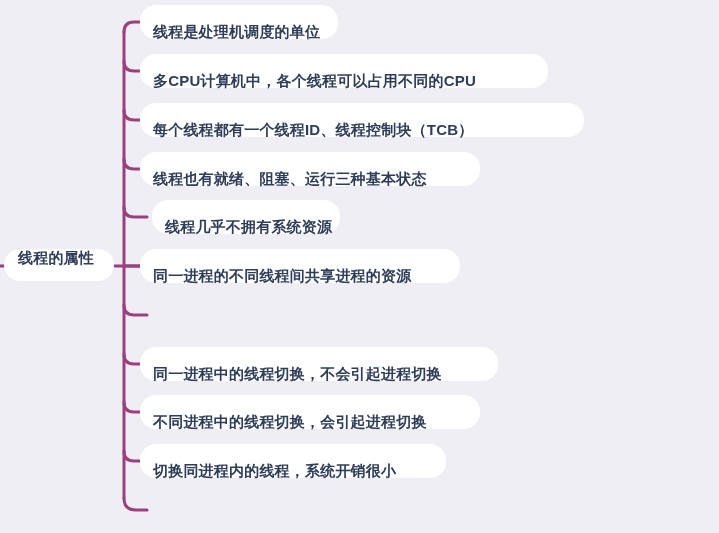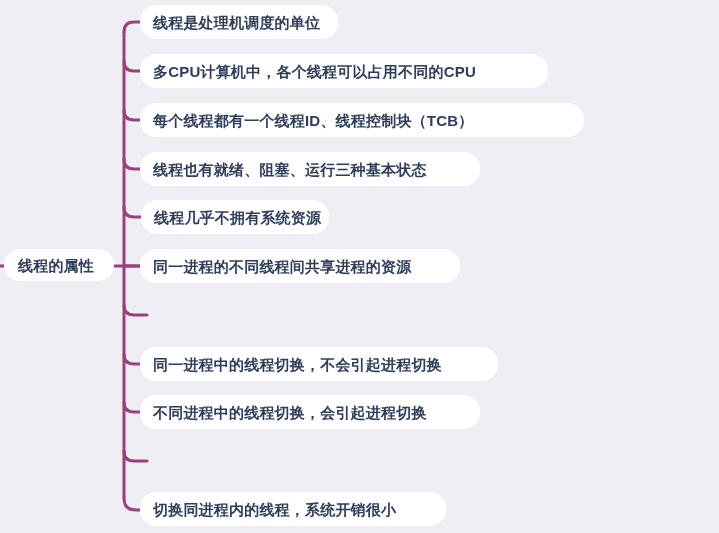--- a/index.html
+++ b/index.html
@@ -30,21 +30,21 @@
     position: absolute;
     box-sizing: border-box;
     background: #ffffff;
     border-radius: 16px;
     color: #2e3d59;
     font-weight: bold;
     font-size: 15px;
     line-height: 1;
     letter-spacing: 0.2px;
     display: flex;
-    align-items: center;
+    align-items: flex-end;
     padding: 0 13px;
     height: 34px;
     white-space: nowrap;
     box-shadow: 0 0 0 0 rgba(0,0,0,0);
   }
   .node.root {
     font-size: 15px;
     padding: 16px 14px;
     height: 24px;
   }
@@ -95,35 +95,35 @@
   </div>
 
   <div class="node" style="left:140px; top:103px; width:444px;">
     <span class="node-label">每个线程都有一个线程ID、线程控制块（TCB）</span>
   </div>
 
   <div class="node" style="left:140px; top:152px; width:340px;">
     <span class="node-label">线程也有就绪、阻塞、运行三种基本状态</span>
   </div>
 
-  <div class="node" style="left:141px; top:200px; width:188px;">
+  <div class="node" style="left:152px; top:200px; width:188px;">
     <span class="node-label">线程几乎不拥有系统资源</span>
   </div>
 
   <div class="node" style="left:140px; top:249px; width:320px;">
     <span class="node-label">同一进程的不同线程间共享进程的资源</span>
   </div>
 
 
   <div class="node" style="left:140px; top:347px; width:358px;">
     <span class="node-label">同一进程中的线程切换，不会引起进程切换</span>
   </div>
 
   <div class="node" style="left:140px; top:395px; width:340px;">
     <span class="node-label">不同进程中的线程切换，会引起进程切换</span>
   </div>
 
-  <div class="node" style="left:140px; top:444px; width:306px;margin-top:48px;">
+  <div class="node" style="left:140px; top:444px; width:306px;">
     <span class="node-label">切换同进程内的线程，系统开销很小</span>
   </div>
 
 
 </div>
 
 </body></html>

